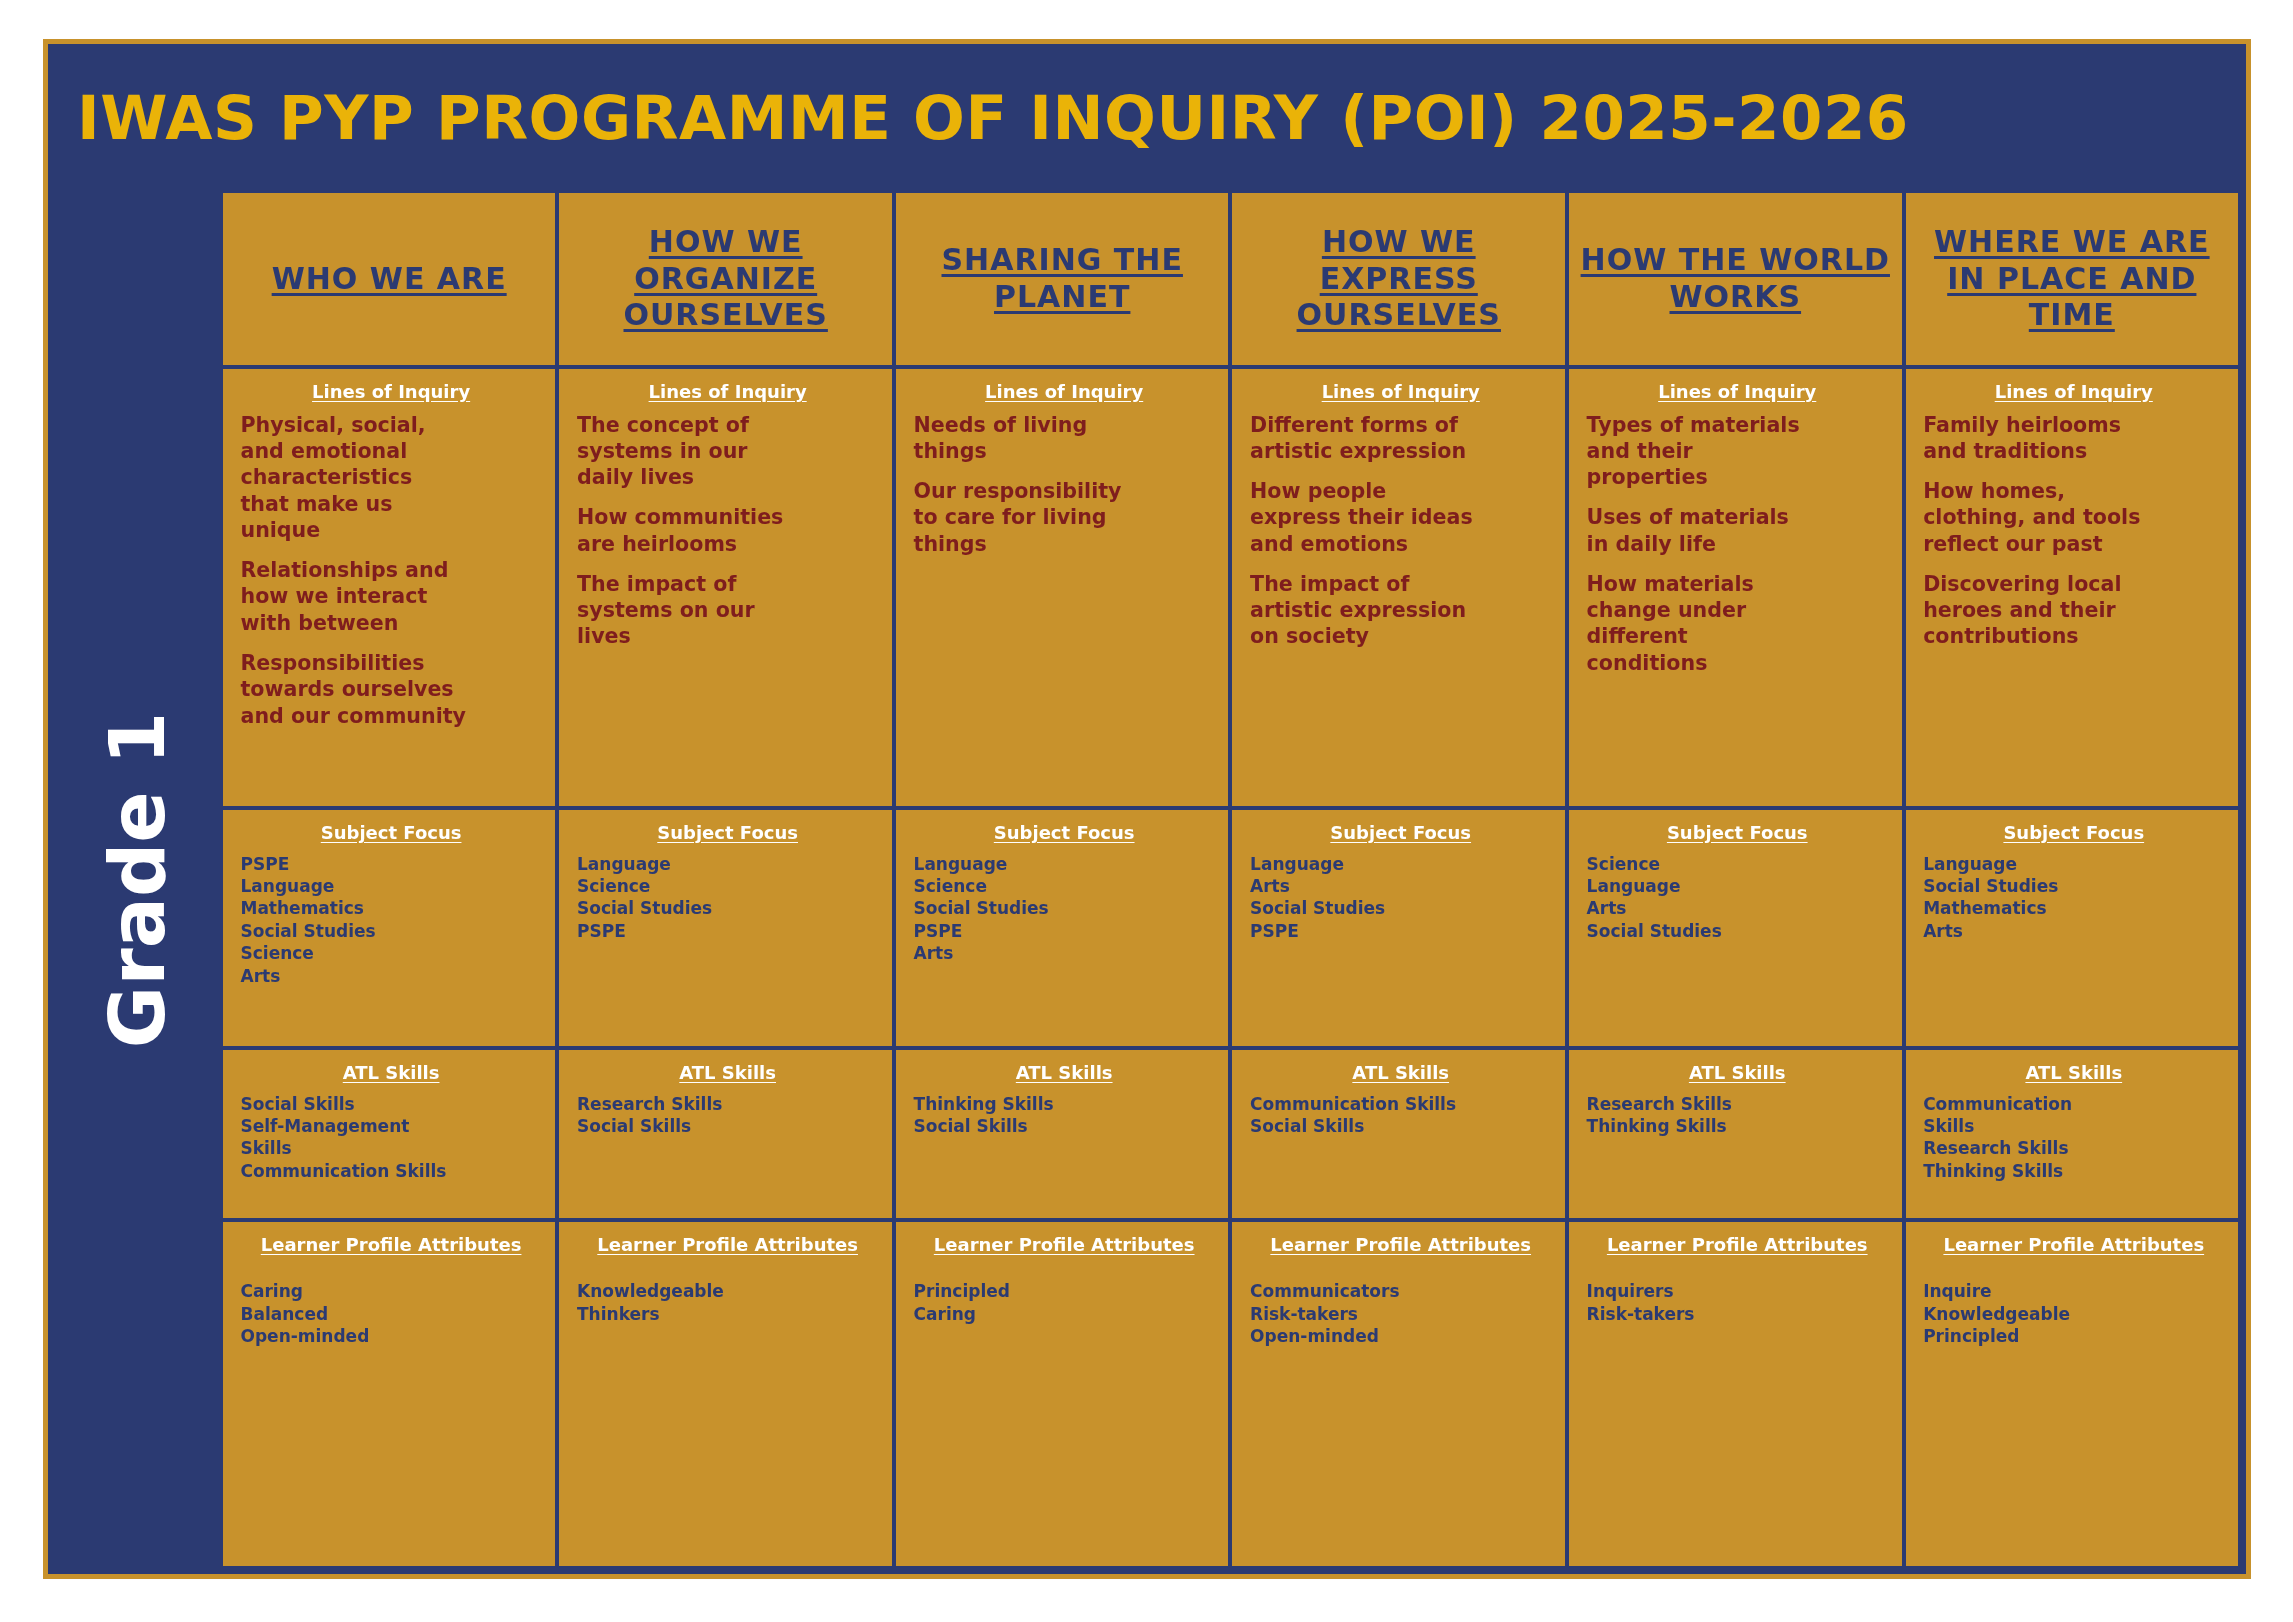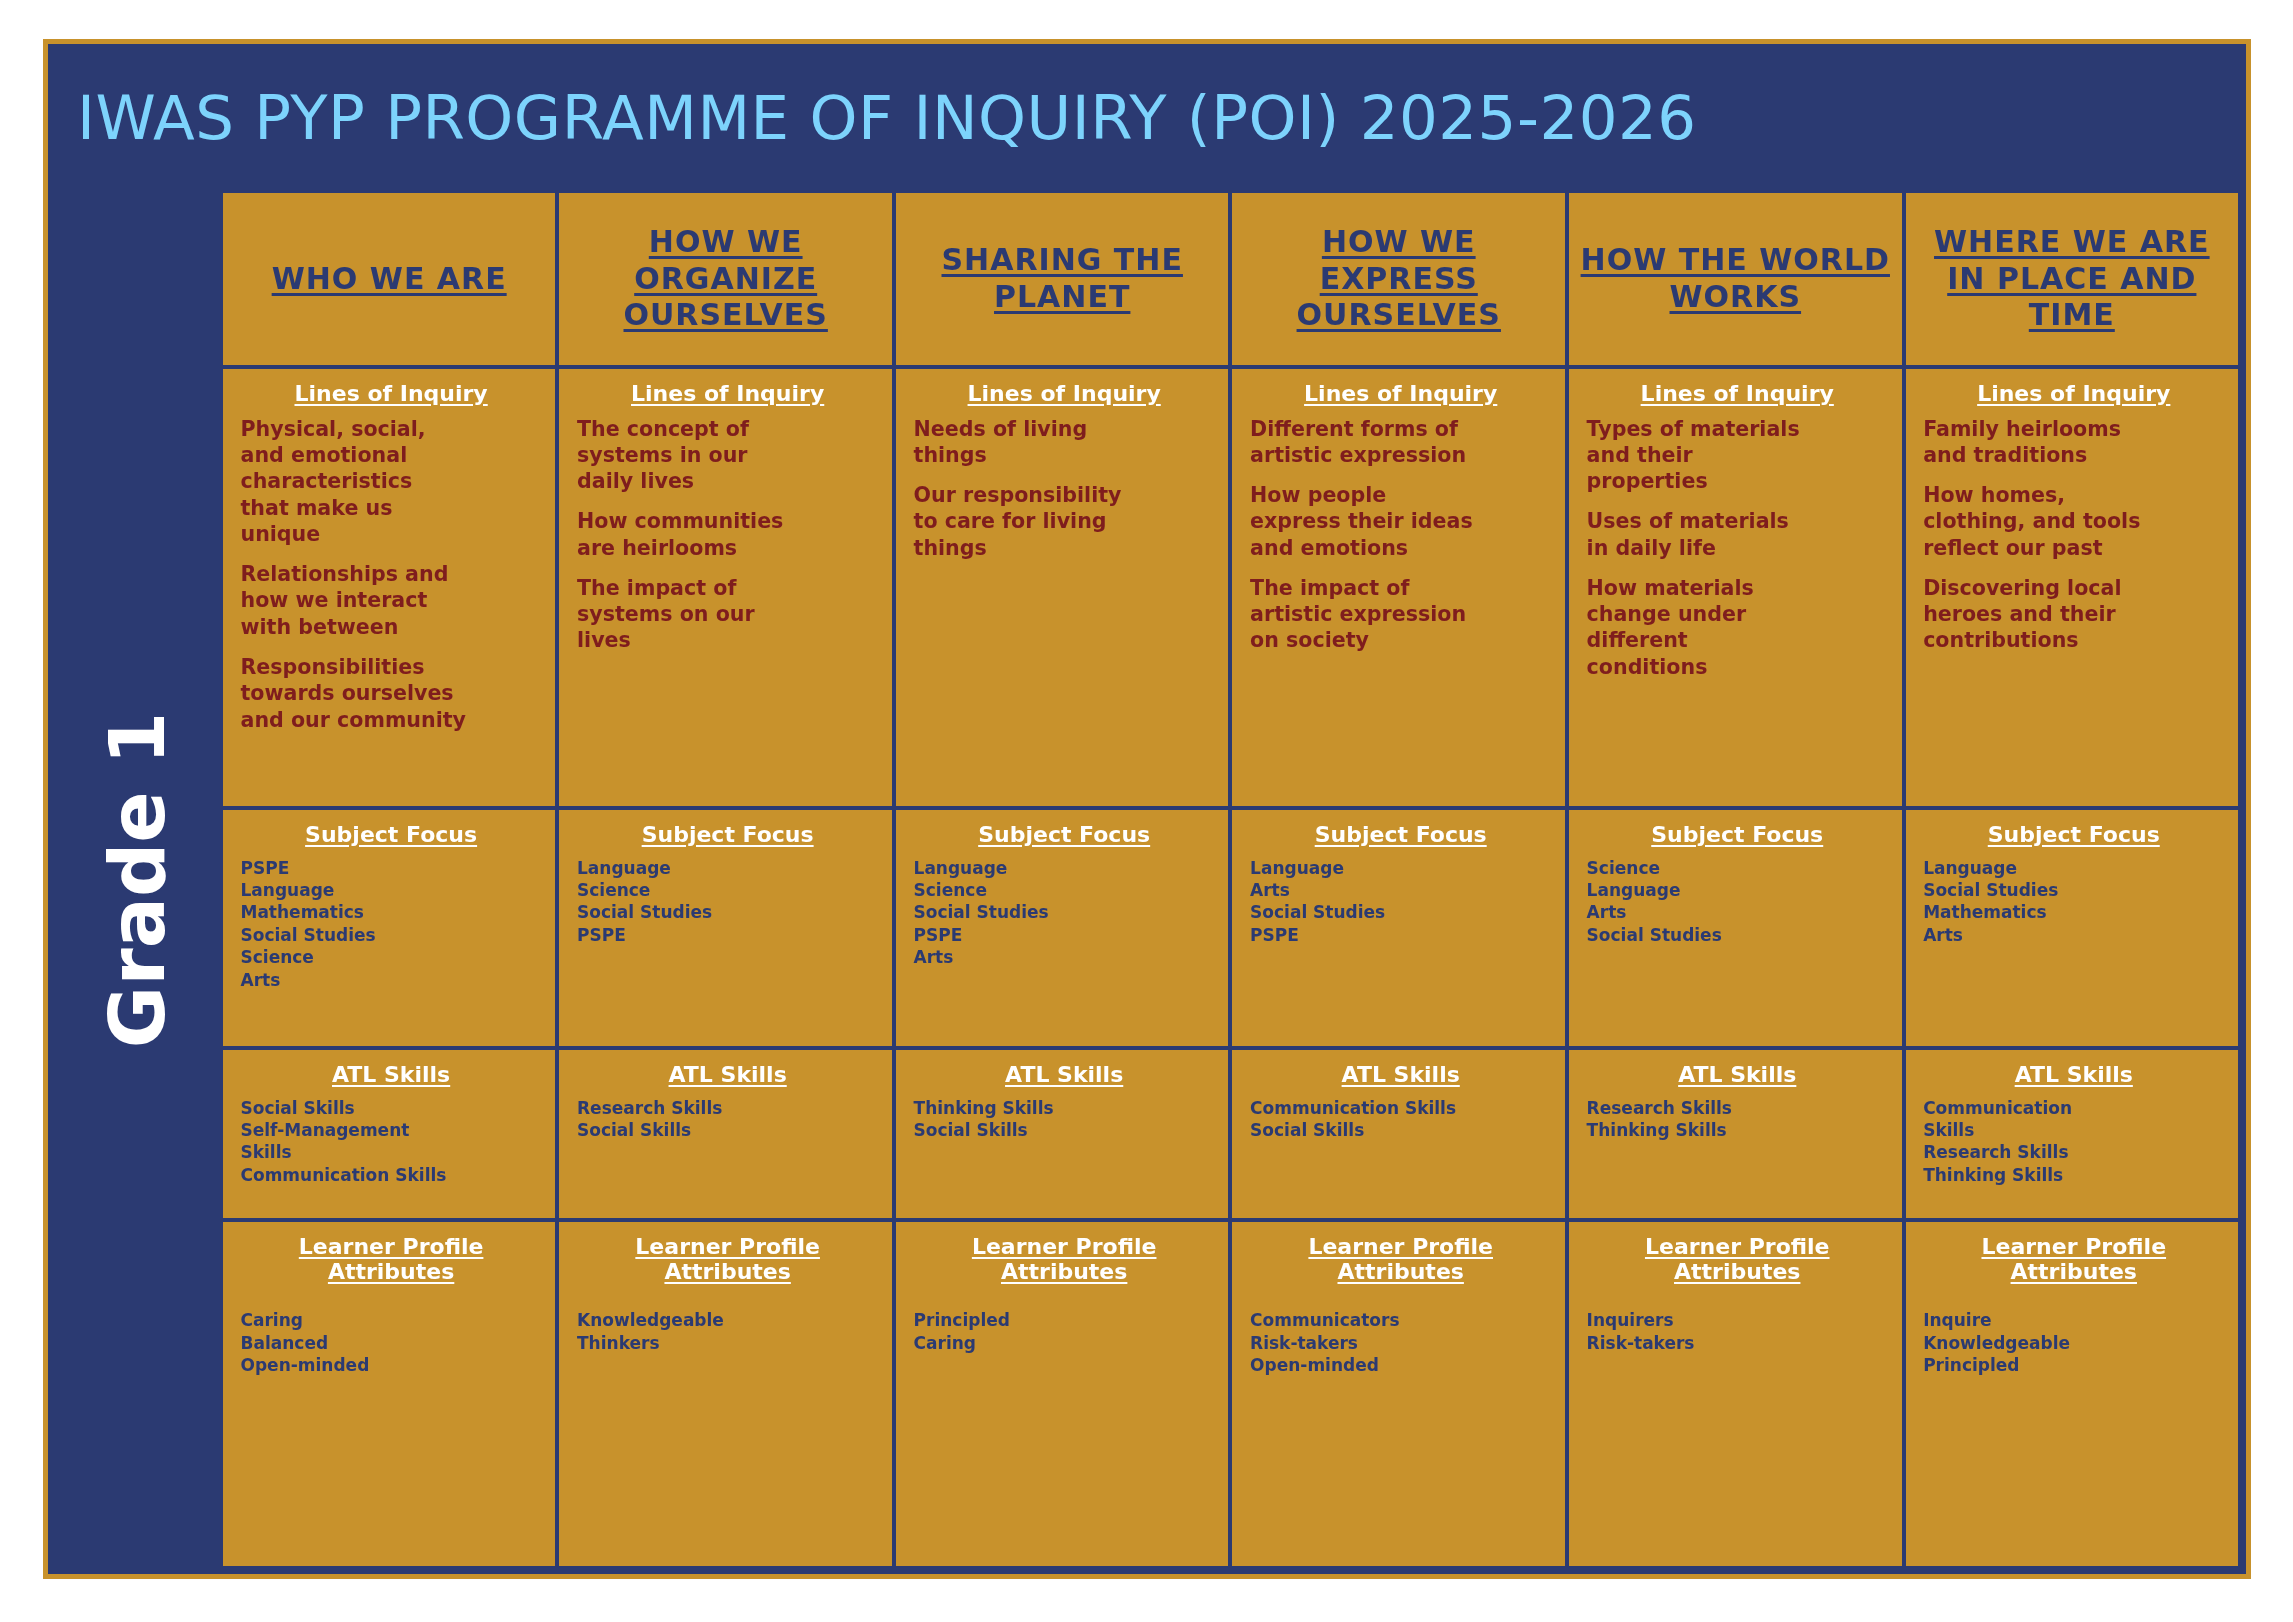--- a/index.html
+++ b/index.html
@@ -27,23 +27,23 @@
   }
   .title-bar {
     height: 147px;
     display: flex;
     align-items: center;
     padding-left: 29px;
     box-sizing: border-box;
   }
   .title-bar h1 {
     margin: 0;
-    color: #7dd3fc;
+    color: #eab308;
     font-size: 61px;
-    font-weight: normal;
+    font-weight: bold;
     letter-spacing: 0.5px;
     font-family: "DejaVu Sans", sans-serif;
   }
   .body-area {
     display: flex;
     height: calc(100% - 147px);
     box-sizing: border-box;
     padding: 0 5.9px 5.9px 5.9px;
   }
   .grade-strip {
@@ -99,21 +99,21 @@
     font-size: 30px;
     line-height: 1.22;
     text-decoration: underline;
     text-underline-offset: 3.9px;
     letter-spacing: 1px;
     font-family: "DejaVu Sans", sans-serif;
   }
   .sec-title {
     color: #ffffff;
     font-weight: bold;
-    font-size: 22px;
+    font-size: 18px;
     text-decoration: underline;
     text-underline-offset: 2.9px;
     margin: 0 0 9.8px 0;
     font-family: "DejaVu Sans", sans-serif;
   }
   .sec-title.center { text-align: center; }
   .item {
     color: #7f1d1d;
     font-weight: bold;
     font-size: 20.6px;

